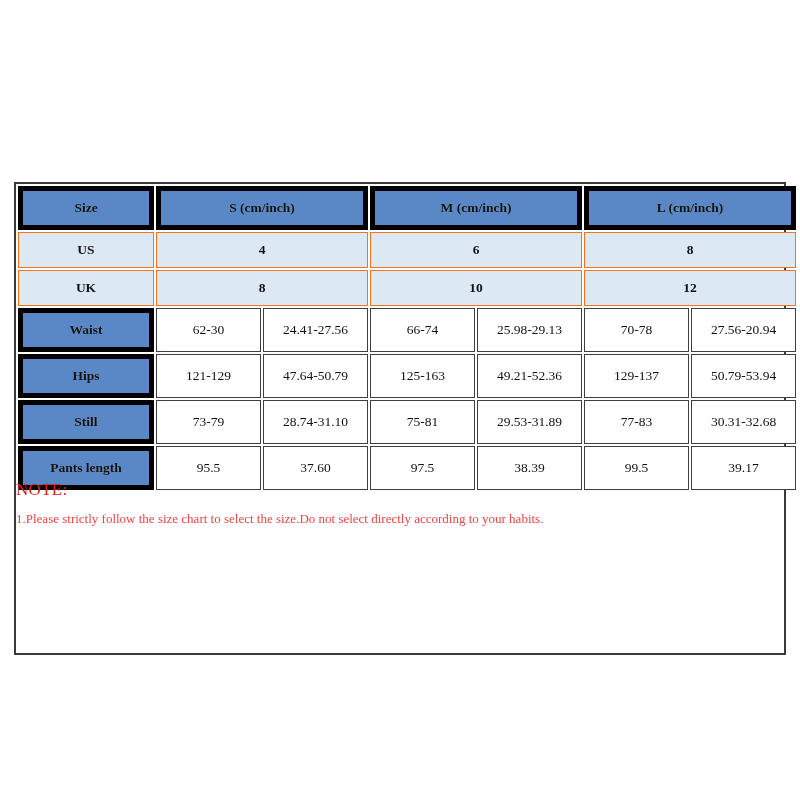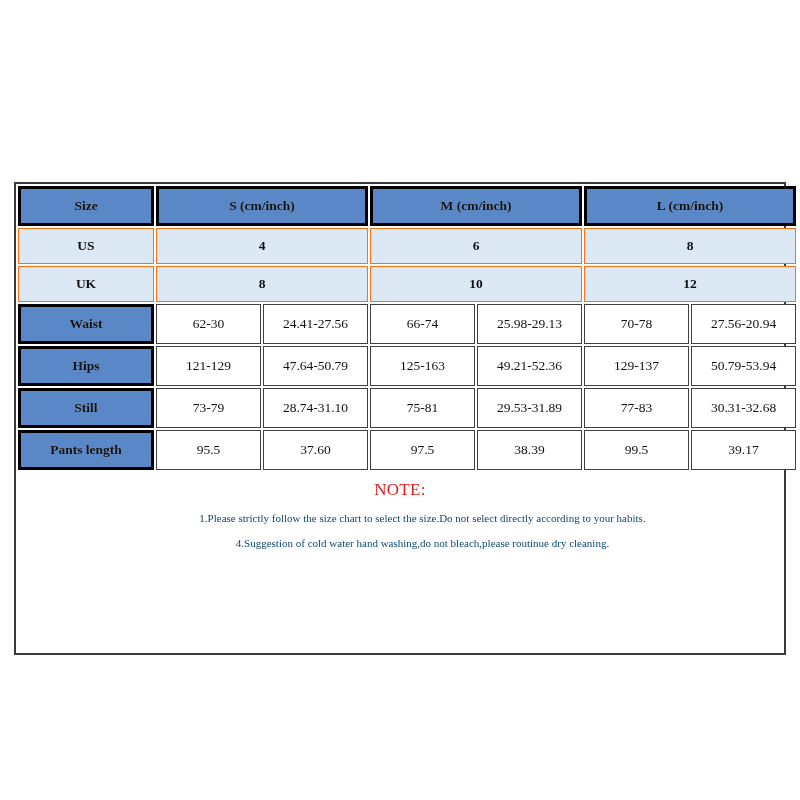--- a/index.html
+++ b/index.html
@@ -54,21 +54,21 @@
     color: #111111;
     box-sizing: border-box;
     height: 34px;
     line-height: 34px;
     white-space: nowrap;
   }
 
   
   td.hdr {
     background: #5a87c5;
-    border: 3px solid #000000;
+    border: 5px solid #000000;
     font-weight: bold;
     color: #101828;
     text-shadow: 0 0 1px rgba(255,255,255,0.25);
   }
 
   
   td.lite {
     background: #dde8f5;
     border: 1px solid #f97316;
     font-weight: bold;
@@ -83,36 +83,34 @@
     color: #0d0d0d;
     font-size: 14px;
   }
 
   
   #note-block {
     position: absolute;
     left: 0px;
     top: 296px;
     width: 768px;
-    text-align: center;
   }
   #note-title {
     color: #e01b1b;
     font-size: 17px;
     font-weight: normal;
     letter-spacing: 0.3px;
     margin: 0 0 6px 0;
     line-height: 20px;
   }
   .note-line {
-    color: #0c4a6e;
-    font-size: 11px;
+    color: #ef4444;
+    font-size: 13px;
     line-height: 25px;
     white-space: nowrap;
-    padding-left: 45px;
   }
 </style>
 </head>
 <body>
 
 <div id="page">
 
   <div id="frame">
 
     <table class="size-table">
@@ -188,17 +186,16 @@
           <td class="plain">99.5</td>
           <td class="plain">39.17</td>
         </tr>
 
       </tbody>
     </table>
 
     <div id="note-block">
       <div id="note-title">NOTE:</div>
       <div class="note-line">1.Please strictly follow the size chart to select the size.Do not select directly according to your habits.</div>
-      <div class="note-line">4.Suggestion of cold water hand washing,do not bleach,please routinue dry cleaning.</div>
     </div>
 
   </div>
 </div>
 
 </body></html>

